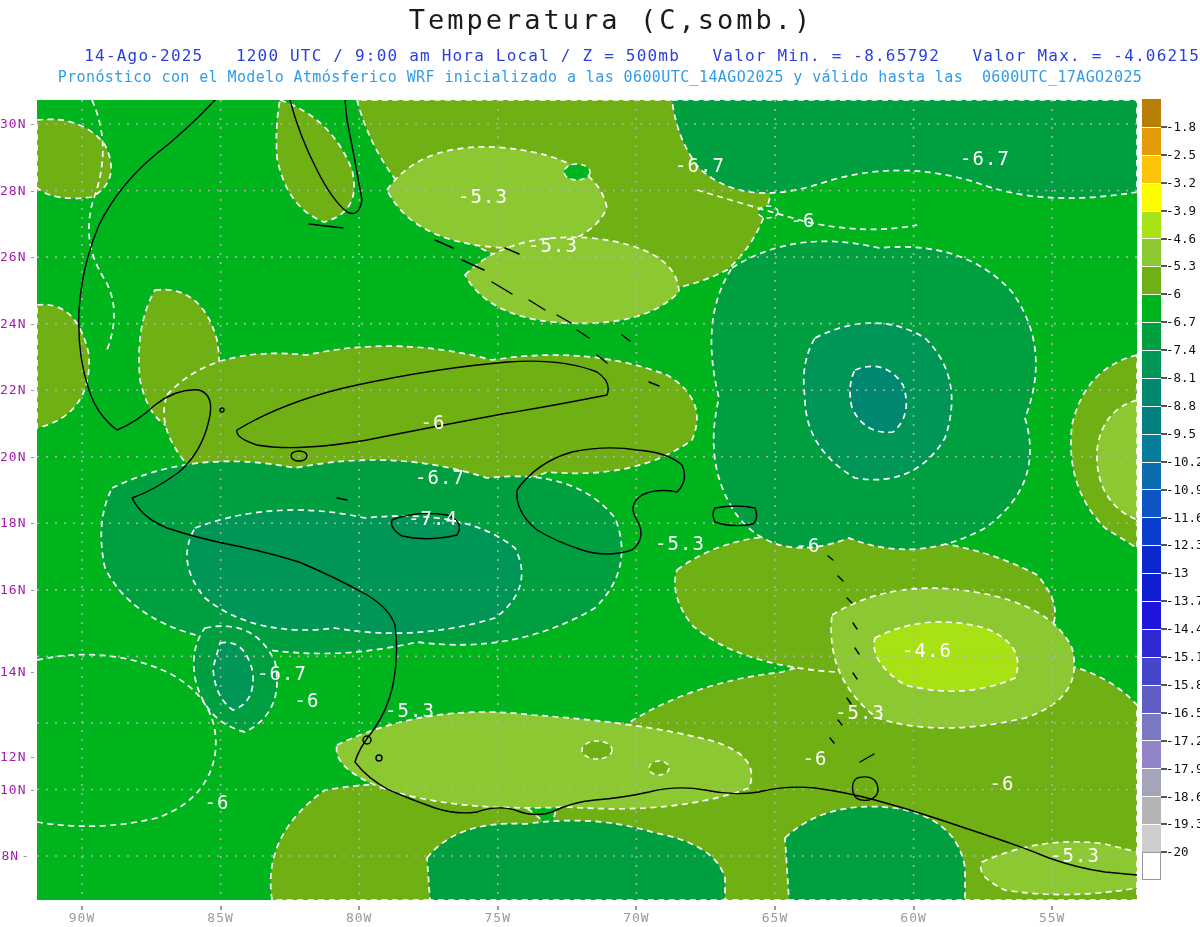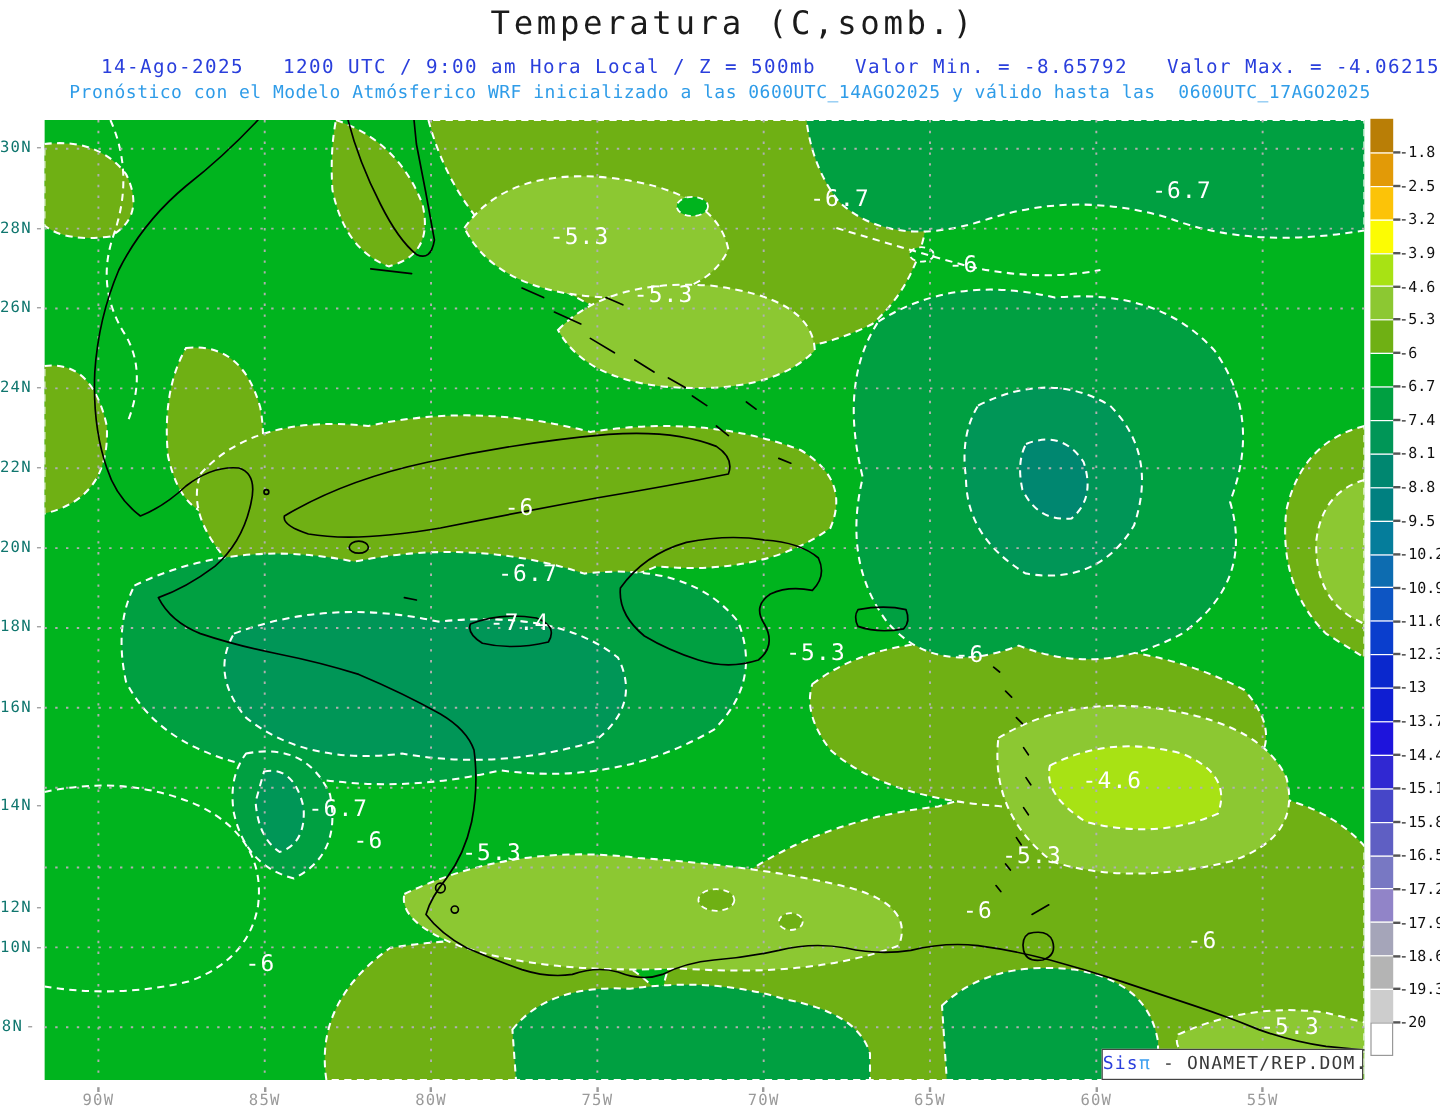--- a/index.html
+++ b/index.html
@@ -5,21 +5,21 @@
   html,body{margin:0;padding:0;background:#fff;}
   .canvas{position:relative;width:1200px;height:927px;background:#ffffff;overflow:hidden;
           font-family:"DejaVu Sans Mono","Liberation Mono",monospace;}
   .title{position:absolute;top:4px;left:11px;width:1200px;text-align:center;
          font-size:27px;letter-spacing:3px;color:#1b1b1b;white-space:pre;}
   .sub1{position:absolute;top:46px;left:0;width:1200px;text-align:right;
         font-size:16px;letter-spacing:1.2px;color:#2a3fdc;white-space:pre;}
   .sub2{position:absolute;top:68px;left:0;width:1200px;text-align:center;
         font-size:15px;letter-spacing:0.4px;color:#2f9ce8;white-space:pre;}
   .map-wrap{position:absolute;left:37px;top:100px;width:1100px;height:800px;}
-  .lat-label{position:absolute;width:30px;text-align:right;font-size:13px;color:#0f766e;
+  .lat-label{position:absolute;width:30px;text-align:right;font-size:13px;color:#a21caf;
              letter-spacing:1px;line-height:14px;}
   .lat-label::after{content:"-";color:#9a9a9a;margin-left:2px;}
   .lon-label{position:absolute;width:40px;text-align:center;font-size:13px;color:#9a9a9a;
              letter-spacing:1px;line-height:14px;top:906px;}
   .lon-label::before{content:"";display:block;width:2px;height:4px;background:#9a9a9a;margin:0 auto 1px;}
   .cbar{position:absolute;left:1142px;top:99px;width:19px;}
   .cbar-seg{width:19px;height:27.9px;border-top:1px solid #fff;box-sizing:border-box;}
   .cbar-seg.first{border-top:none;}
   .cbar-seg.white{border:1px solid #999;}
   .cbar-tick{position:absolute;left:1161px;width:6px;height:2px;background:#555;}
@@ -287,15 +287,14 @@
       <div class="cbar-tick" style="top: 767.6px;"></div>
       <div class="cbar-lab" style="top: 761.6px;">-17.9</div>
       <div class="cbar-tick" style="top: 795.5px;"></div>
       <div class="cbar-lab" style="top: 789.5px;">-18.6</div>
       <div class="cbar-tick" style="top: 823.4px;"></div>
       <div class="cbar-lab" style="top: 817.4px;">-19.3</div>
       <div class="cbar-tick" style="top: 851.3px;"></div>
       <div class="cbar-lab" style="top: 845.3px;">-20</div>
     </div>
 
-  <div class="wmark"><span class="wm-sis">Sis</span><span class="wm-pi">π</span><span class="wm-rest"> - ONAMET/REP.DOM.</span></div>
 
 </div>
 
 </body></html>

